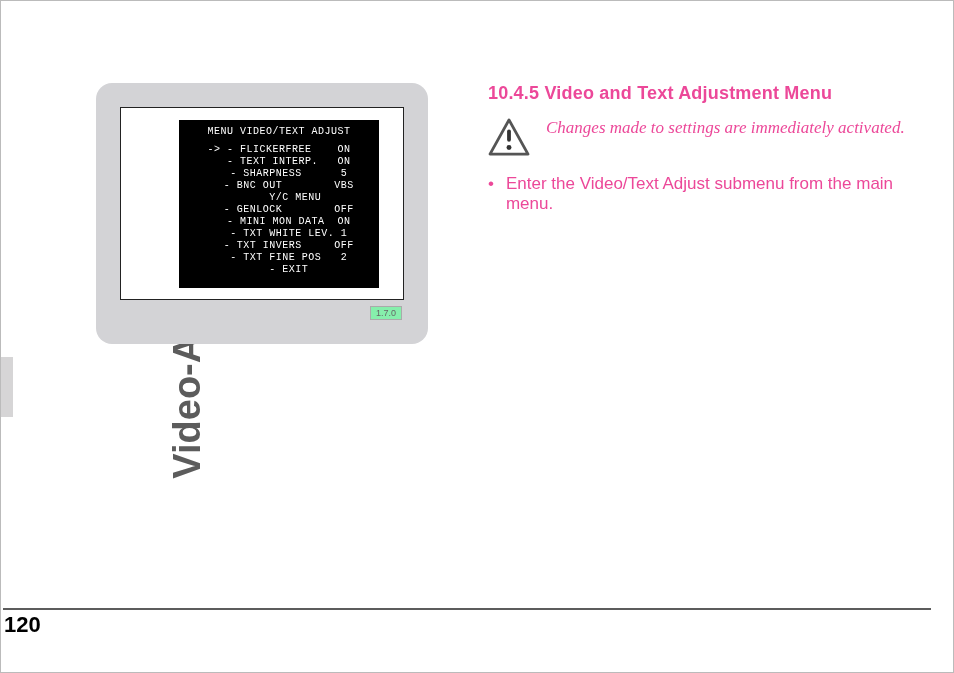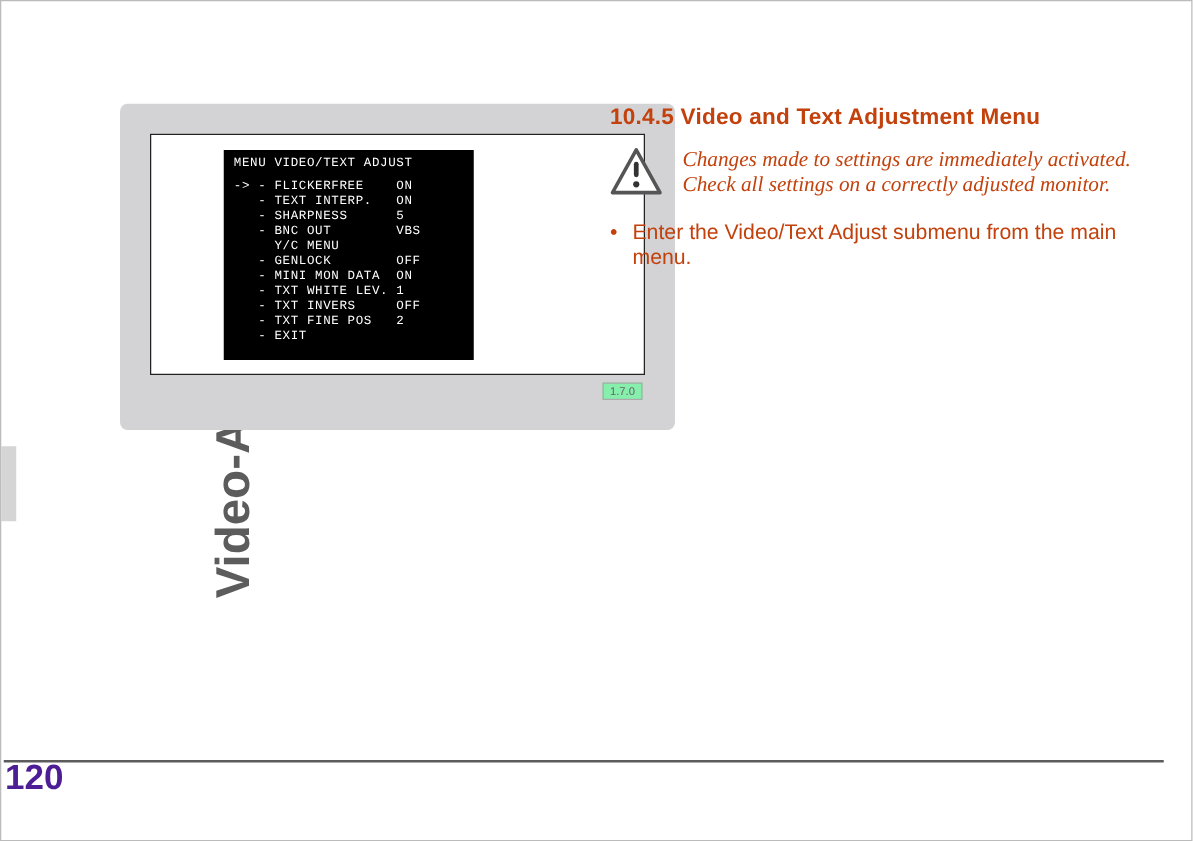--- a/index.html
+++ b/index.html
@@ -31,40 +31,41 @@
     width: 12px;
     height: 60px;
     background: #d6d5d6;
   }
   .page-num {
     position: absolute;
     left: 3px;
     bottom: 34px;
     font-family: Impact, "Arial Black", sans-serif;
     font-weight: 900;
-    font-size: 28px;
-    color: #4c1d95;
+    font-size: 22px;
+    color: #000000;
   }
   .bottom-rule {
     position: absolute;
     left: 2px;
     right: 22px;
     bottom: 62px;
     height: 2px;
     background: #5c5c5c;
   }
 
   .monitor-frame {
     position: absolute;
     left: 95px;
     top: 82px;
-    width: 444px;
+    width: 332px;
     height: 261px;
     background: #d3d3d6;
-    border-radius: 6px;
+    border-radius: 16px;
+    text-align: center;
   }
   .monitor-inner {
     position: absolute;
     left: 24px; top: 24px;
     right: 24px; bottom: 44px;
     background: #fff;
     border: 1px solid #222;
   }
   .monitor-screen {
     position: absolute;
@@ -89,21 +90,21 @@
     border: 1px solid #aaa;
     padding: 1px 5px;
     background: #86efac;
   }
 
   .right-col {
     position: absolute;
     left: 487px;
     top: 82px;
     width: 446px;
-    color: #c2410c;
+    color: #ec4899;
   }
   .section-heading {
     font-family: "Arial Narrow", Arial, sans-serif;
     font-weight: bold;
     font-size: 18px;
     margin-bottom: 14px;
     letter-spacing: 0.2px;
   }
   .body-para {
     font-family: "Arial Narrow", Arial, sans-serif;
@@ -174,21 +175,20 @@
     <div class="section-heading">10.4.5 Video and Text Adjustment Menu</div>
 
     <div class="note-row">
       <svg class="warn-icon" viewBox="0 0 44 40">
         <polygon points="22,2 42,38 2,38" fill="#fff" stroke="#555" stroke-width="3" stroke-linejoin="round"></polygon>
         <rect x="20" y="12" width="4" height="13" rx="2" fill="#333"></rect>
         <circle cx="22" cy="31" r="2.6" fill="#333"></circle>
       </svg>
       <div class="note-text">
         <span>Changes made to settings are immediately activated.</span><br>
-        <span>Check all settings on a correctly adjusted monitor.</span>
       </div>
     </div>
 
     <div class="bullet-row">
       <span class="bullet-dot">•</span>
       <span>Enter the Video/Text Adjust submenu from the main menu.</span>
     </div>
   </div>
 
 </div>

